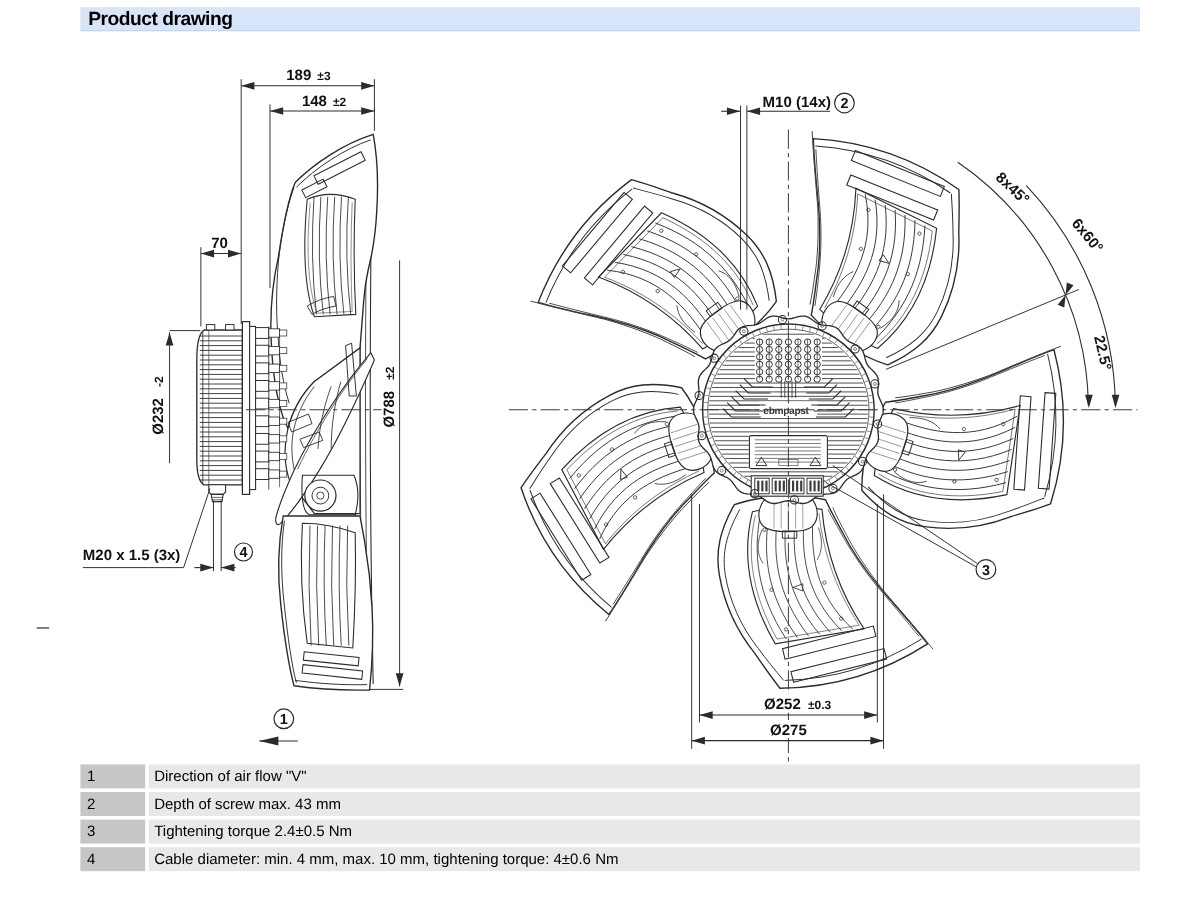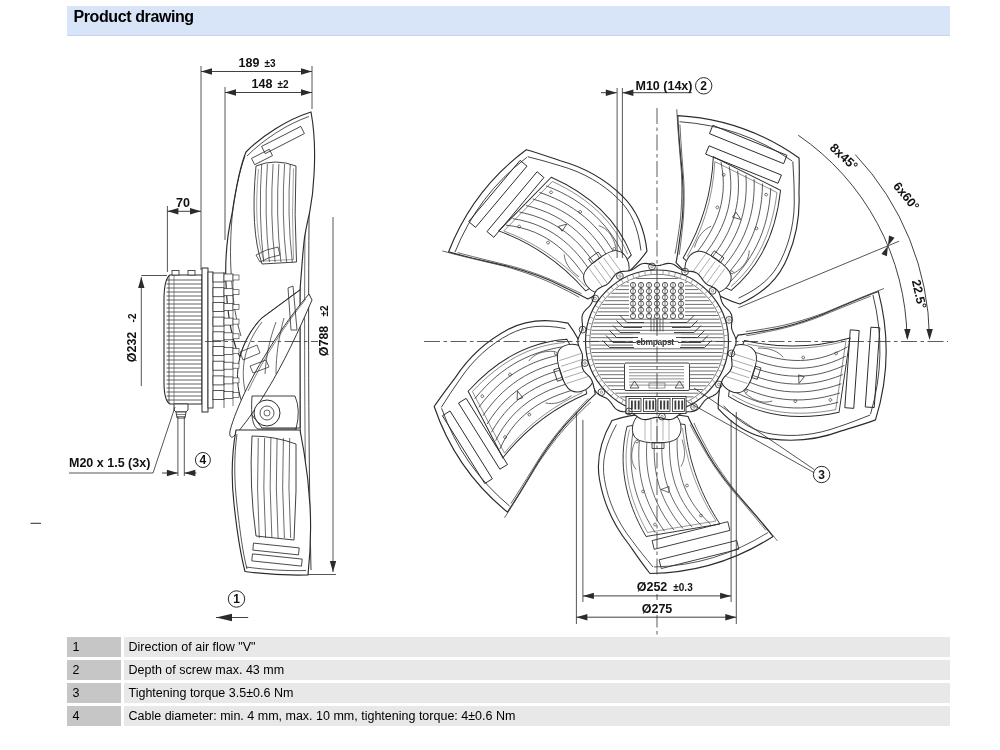--- a/index.html
+++ b/index.html
@@ -1,18 +1,18 @@
 <!DOCTYPE html>
 <html><head>
 <meta charset="utf-8">
 <style>
   html,body { margin:0; padding:0; background:#fff; width:1000px; height:750px; overflow:hidden; }
   * { box-sizing:border-box; }
   #title {
-    position:absolute; left:66.5px; top:5.5px; width:883px; height:30px;
+    position:absolute; left:66.5px; top:5.5px; width:883px; height:20px;
     background:#d8e4f8; border-bottom:1px solid #c3d4f0;
     font-family:"Liberation Sans", sans-serif; font-weight:bold; font-size:16px;
     color:#000; line-height:21.5px; padding-left:7px; letter-spacing:-0.4px;
   }
   .trow { position:absolute; left:66.5px; width:883.5px; height:20px;
     font-family:"Liberation Sans", sans-serif; font-size:12.5px; color:#000; }
   .tnum { position:absolute; left:0; top:0; width:54.5px; height:20px; background:#c6c6c6; padding-left:6px; line-height:20px;}
   .ttxt { position:absolute; left:57px; top:0; right:0; height:20px; background:#e8e8e8; padding-left:5px; line-height:20px;}
   svg { position:absolute; left:0; top:0; }
 </style>
@@ -434,18 +434,18 @@
 <div class="trow" style="top:637px">
     <div class="tnum">1</div>
     <div class="ttxt">Direction of air flow "V"</div>
   </div>
 <div class="trow" style="top:660px">
     <div class="tnum">2</div>
     <div class="ttxt">Depth of screw max. 43 mm</div>
   </div>
 <div class="trow" style="top:683px">
     <div class="tnum">3</div>
-    <div class="ttxt">Tightening torque 3.5±0.6 Nm</div>
+    <div class="ttxt">Tightening torque 2.4±0.5 Nm</div>
   </div>
 <div class="trow" style="top:706px">
     <div class="tnum">4</div>
     <div class="ttxt">Cable diameter: min. 4 mm, max. 10 mm, tightening torque: 4±0.6 Nm</div>
   </div>
 
 </body></html>

